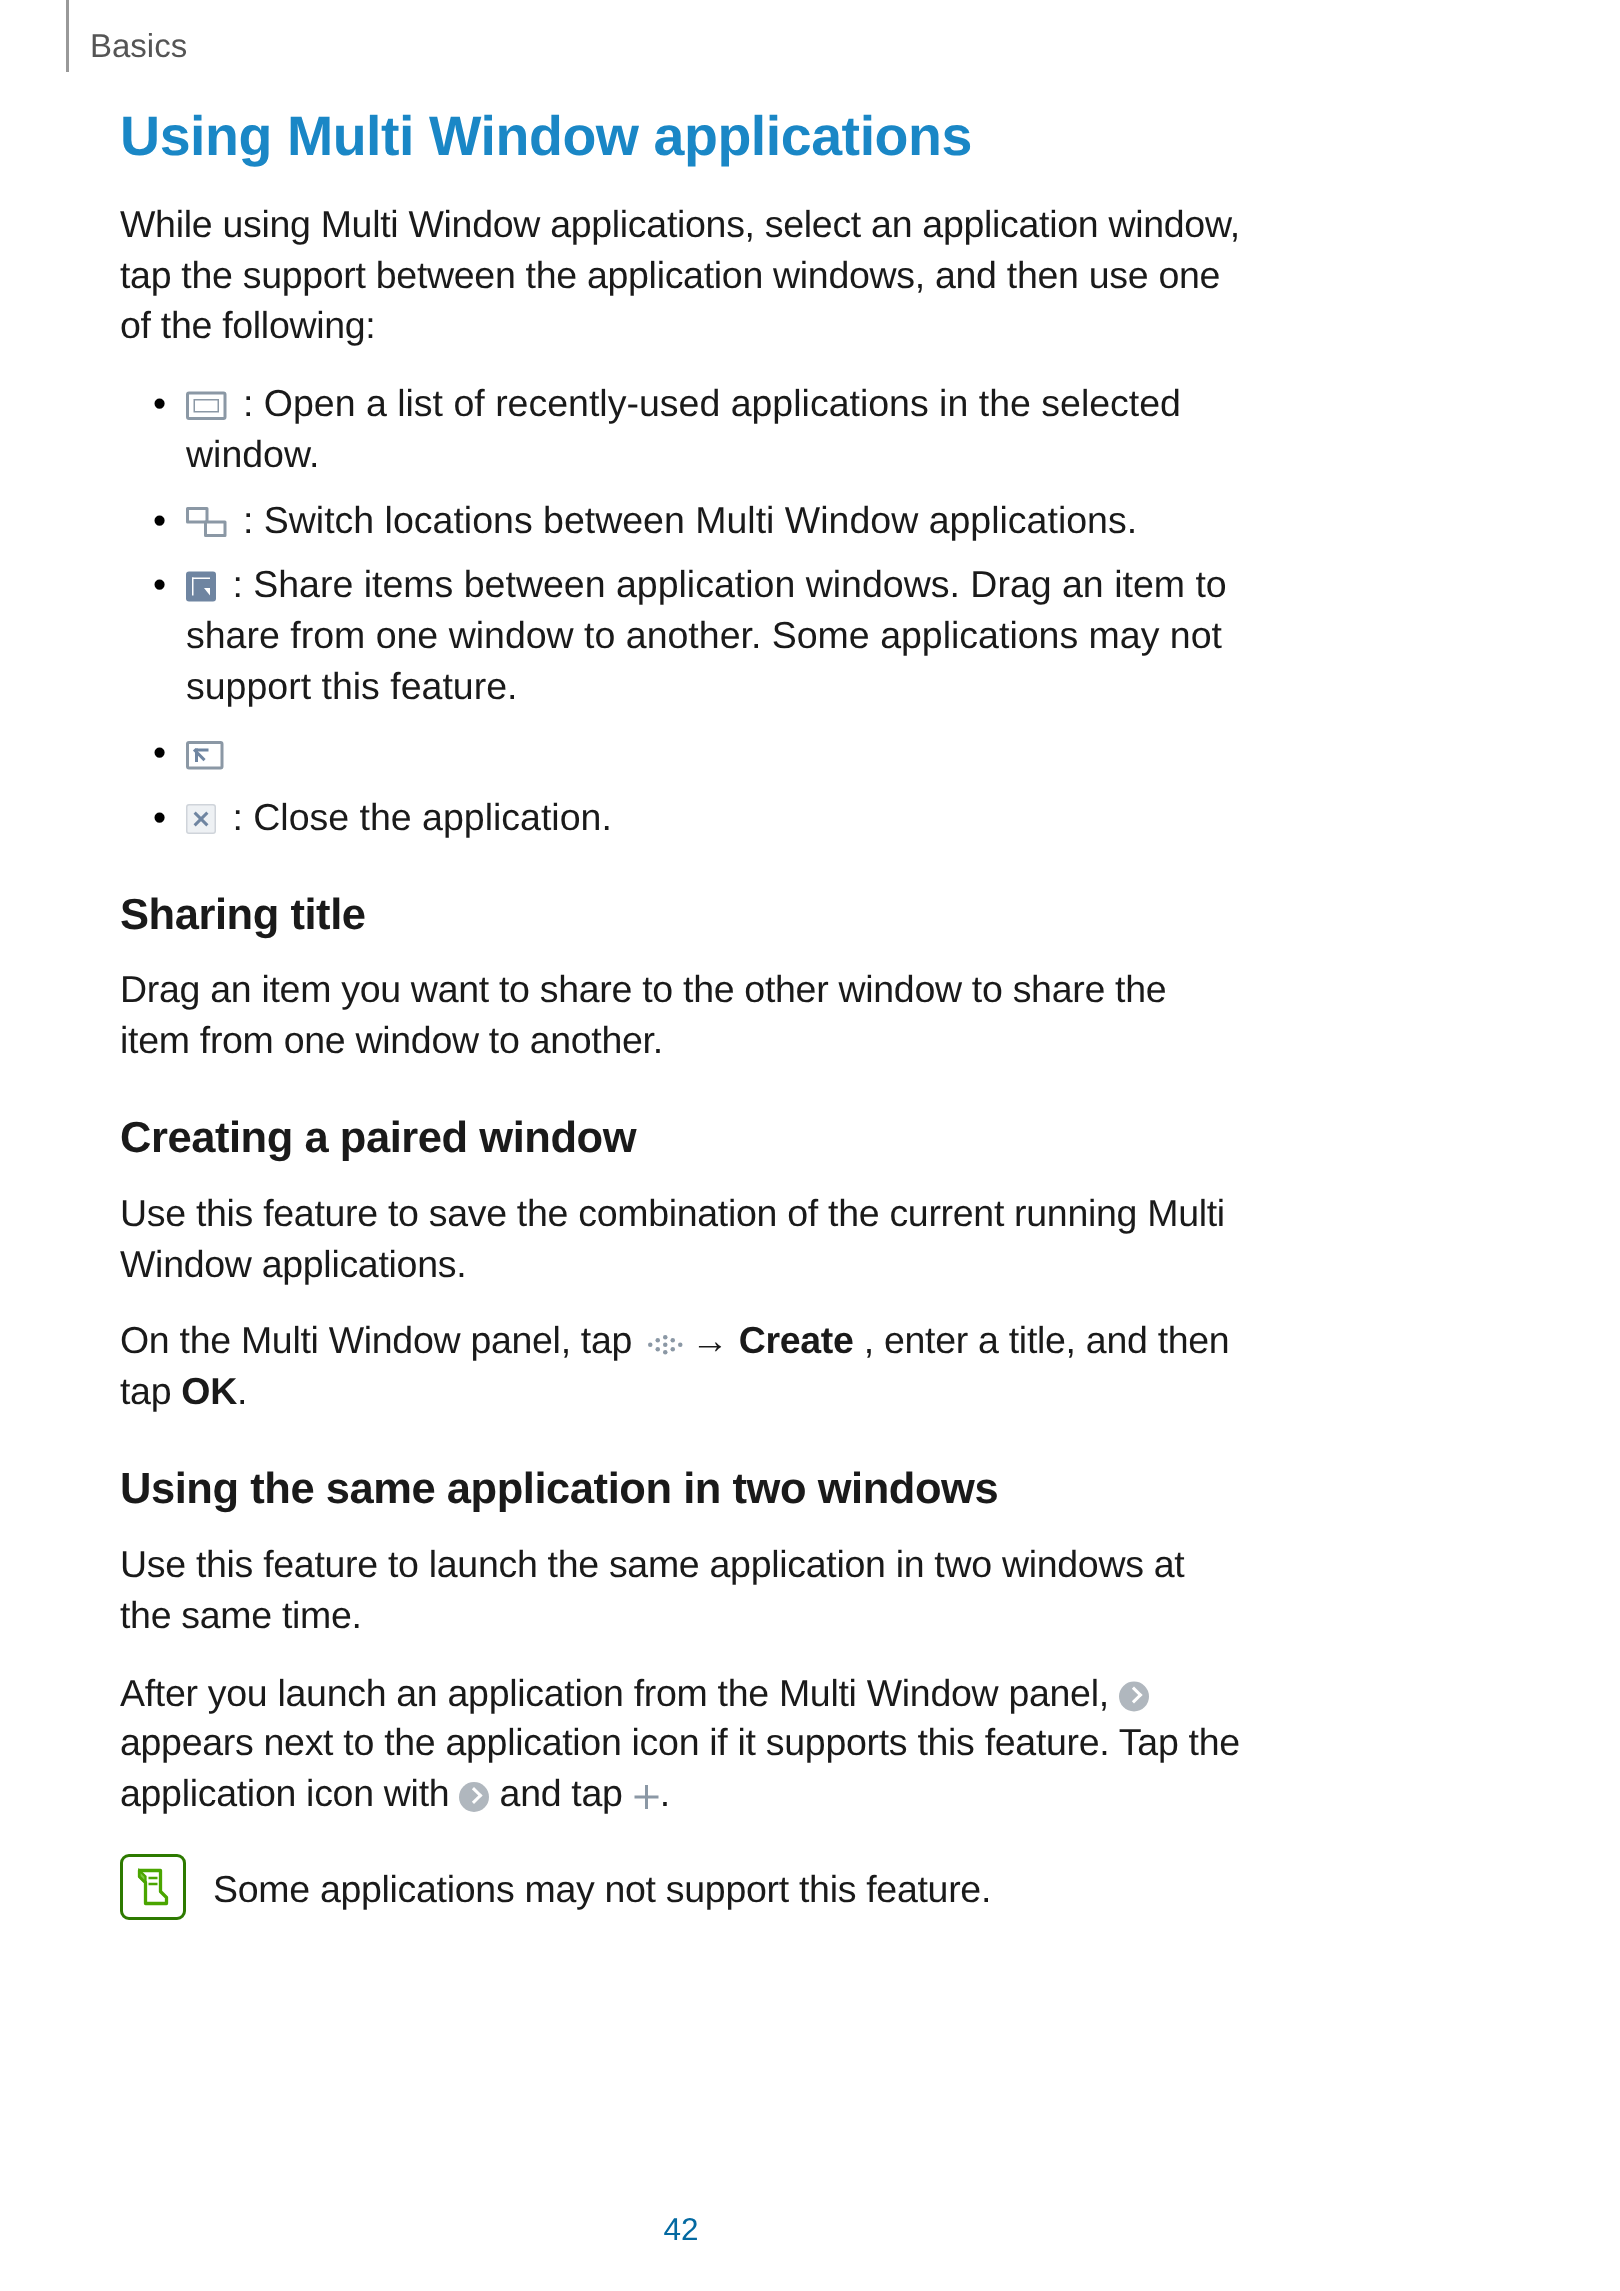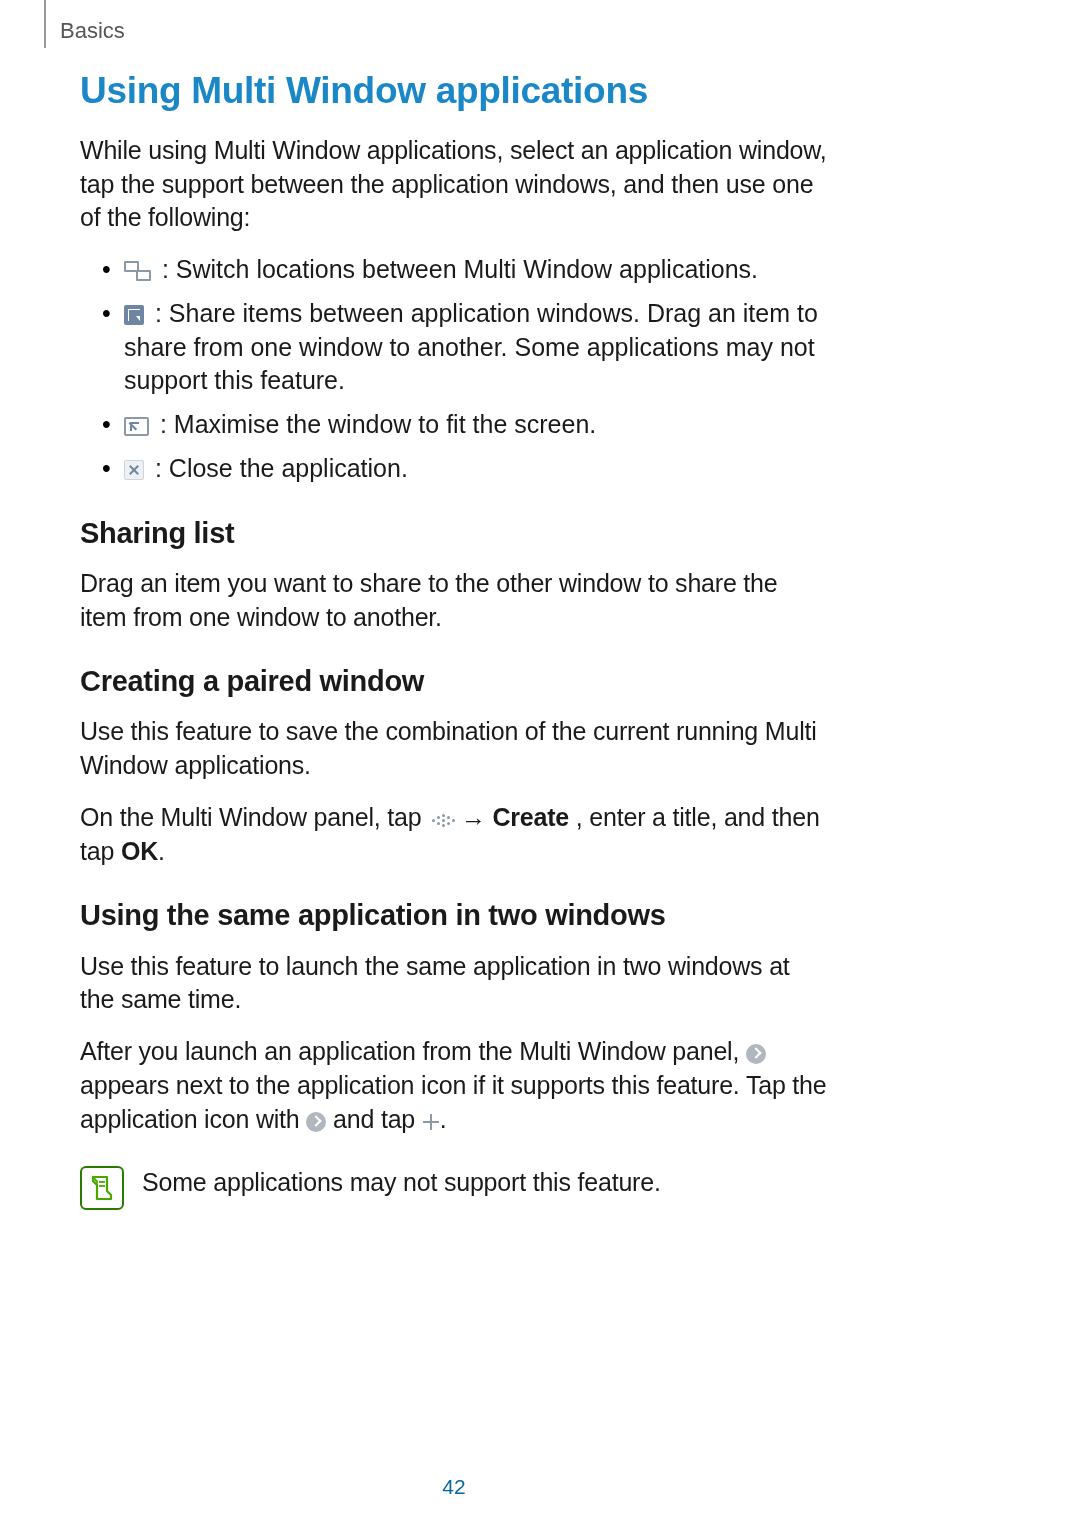--- a/index.html
+++ b/index.html
@@ -229,21 +229,21 @@
   .icon-plus::after{
     content:"";
     position:absolute;
     background:#8b98a5;
   }
   .icon-plus::before{ left:8px; top:1px; width:2px; height:16px; }
   .icon-plus::after{ left:1px; top:8px; width:16px; height:2px; }
 
   .note-row {
     display:flex;
-    align-items:center;
+    align-items:flex-start;
     gap:18px;
     margin-top:22px;
   }
   .note-icon-box {
     width:44px; height:44px;
     border:2px solid #2d7a00;
     border-radius:6px;
     display:flex;
     align-items:center;
     justify-content:center;
@@ -270,34 +270,37 @@
   <div class="breadcrumb">Basics</div>
 
   <div class="content">
 
     <h2 class="main-heading">Using Multi Window applications</h2>
 
     <p>While using Multi Window applications, select an application window, tap the support between the application windows, and then use one of the following:</p>
 
     <ul class="icon-list">
       <li>
+        <span class="ii icon-recent"></span><span> : Open a list of recently-used applications in the selected window.</span>
+      </li>
+      <li>
         <span class="ii icon-switch"><span class="a back"></span><span class="a front"></span></span><span> : Switch locations between Multi Window applications.</span>
       </li>
       <li>
         <span class="ii icon-share"></span><span> : Share items between application windows. Drag an item to share from one window to another. Some applications may not support this feature.</span>
       </li>
       <li>
-        <span class="ii icon-max"></span><span> : Maximise the window to fit the screen.</span>
+        <span class="ii icon-max"></span>
       </li>
       <li>
         <span class="ii icon-close"></span><span> : Close the application.</span>
       </li>
     </ul>
 
-    <h3 class="sub-heading">Sharing list</h3>
+    <h3 class="sub-heading">Sharing title</h3>
     <p>Drag an item you want to share to the other window to share the item from one window to another.</p>
 
     <h3 class="sub-heading">Creating a paired window</h3>
     <p>Use this feature to save the combination of the current running Multi Window applications.</p>
     <p>
       <span>On the Multi Window panel, tap </span>
       <span class="icon-dots">
         <span></span><span></span><span></span><span></span><span></span><span></span><span></span><span></span><span></span>
       </span>
       <span> → </span>

